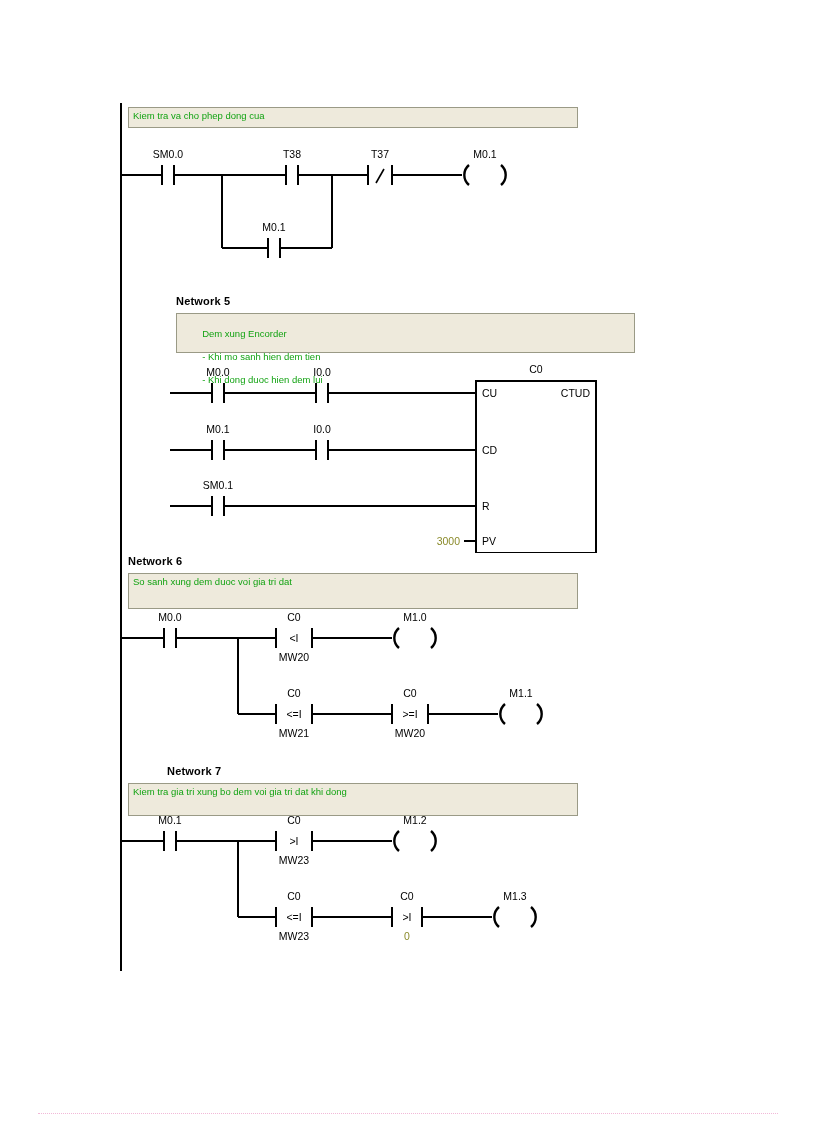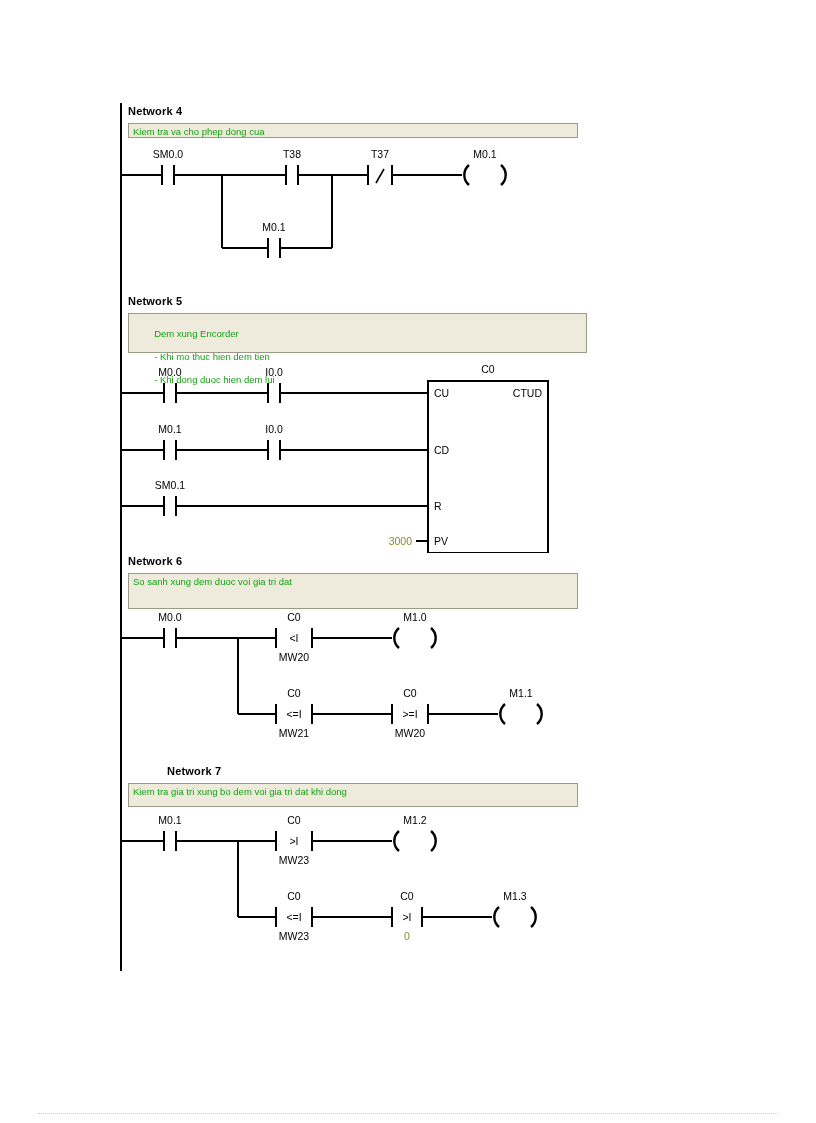--- a/index.html
+++ b/index.html
@@ -93,21 +93,21 @@
 <body>
 
 <div id="page">
 
   <div id="program">
 
     <div class="rail" style="top:0px; height:868px;"></div>
 
     <div class="network" style="height:190px;">
       <div class="net-title" style="top:2px;">Network 4</div>
-      <div class="net-comment" style="top:20px; width:450px; height:15px;">Kiem tra va cho phep dong cua</div>
+      <div class="net-comment" style="top:4px; width:450px; height:21px;">Kiem tra va cho phep dong cua</div>
 
       <div class="rungs">
         <svg width="460" height="190" viewBox="0 0 460 190">
           <g stroke="#000" stroke-width="2" fill="none" shape-rendering="crispEdges">
 
             <line x1="2" y1="72" x2="42" y2="72"></line>
 
             <line x1="42" y1="62" x2="42" y2="82" stroke-width="2.5"></line>
             <line x1="54" y1="62" x2="54" y2="82" stroke-width="2.5"></line>
             <line x1="54" y1="72" x2="166" y2="72"></line>
@@ -137,25 +137,25 @@
 
           <text x="48" y="55" text-anchor="middle" font-family="Liberation Sans, sans-serif" font-size="10.5" fill="#000">SM0.0</text>
           <text x="172" y="55" text-anchor="middle" font-family="Liberation Sans, sans-serif" font-size="10.5" fill="#000">T38</text>
           <text x="154" y="128" text-anchor="middle" font-family="Liberation Sans, sans-serif" font-size="10.5" fill="#000">M0.1</text>
           <text x="260" y="55" text-anchor="middle" font-family="Liberation Sans, sans-serif" font-size="10.5" fill="#000">T37</text>
           <text x="365" y="55" text-anchor="middle" font-family="Liberation Sans, sans-serif" font-size="10.5" fill="#000">M0.1</text>
         </svg>
       </div>
     </div>
 
-    <div class="network" style="height:260px;">
+    <div class="network" style="height:260px;margin-left:48px;">
       <div class="net-title" style="top:2px;">Network 5</div>
       <div class="net-comment" style="top:20px; width:459px; height:40px;">
         <span>Dem xung Encorder</span><br>
-        <span>- Khi mo thuc hien dem tien</span><br>
+        <span>- Khi mo sanh hien dem tien</span><br>
         <span>- Khi dong duoc hien dem lui</span>
       </div>
 
       <div class="rungs">
         <svg width="460" height="260" viewBox="0 0 460 260">
           <g stroke="#000" stroke-width="2" fill="none" shape-rendering="crispEdges">
 
             <line x1="2" y1="100" x2="44" y2="100"></line>
             <line x1="44" y1="90" x2="44" y2="110" stroke-width="2.5"></line>
             <line x1="56" y1="90" x2="56" y2="110" stroke-width="2.5"></line>
@@ -250,21 +250,21 @@
           <text x="290" y="165" text-anchor="middle" font-family="Liberation Sans, sans-serif" font-size="10.5" fill="#000">&gt;=I</text>
           <text x="290" y="184" text-anchor="middle" font-family="Liberation Sans, sans-serif" font-size="10.5" fill="#000">MW20</text>
 
           <text x="401" y="144" text-anchor="middle" font-family="Liberation Sans, sans-serif" font-size="10.5" fill="#000">M1.1</text>
         </svg>
       </div>
     </div>
 
     <div class="network" style="height:205px;">
       <div class="net-title" style="top:2px;margin-left:39px;">Network 7</div>
-      <div class="net-comment" style="top:20px; width:450px; height:24px;">Kiem tra gia tri xung bo dem voi gia tri dat khi dong</div>
+      <div class="net-comment" style="top:20px; width:450px; height:33px;">Kiem tra gia tri xung bo dem voi gia tri dat khi dong</div>
 
       <div class="rungs">
         <svg width="460" height="205" viewBox="0 0 460 205">
           <g stroke="#000" stroke-width="2" fill="none" shape-rendering="crispEdges">
 
             <line x1="2" y1="78" x2="44" y2="78"></line>
             <line x1="44" y1="68" x2="44" y2="88" stroke-width="2.5"></line>
             <line x1="56" y1="68" x2="56" y2="88" stroke-width="2.5"></line>
             <line x1="56" y1="78" x2="156" y2="78"></line>
             <line x1="156" y1="68" x2="156" y2="88" stroke-width="2.5"></line>

